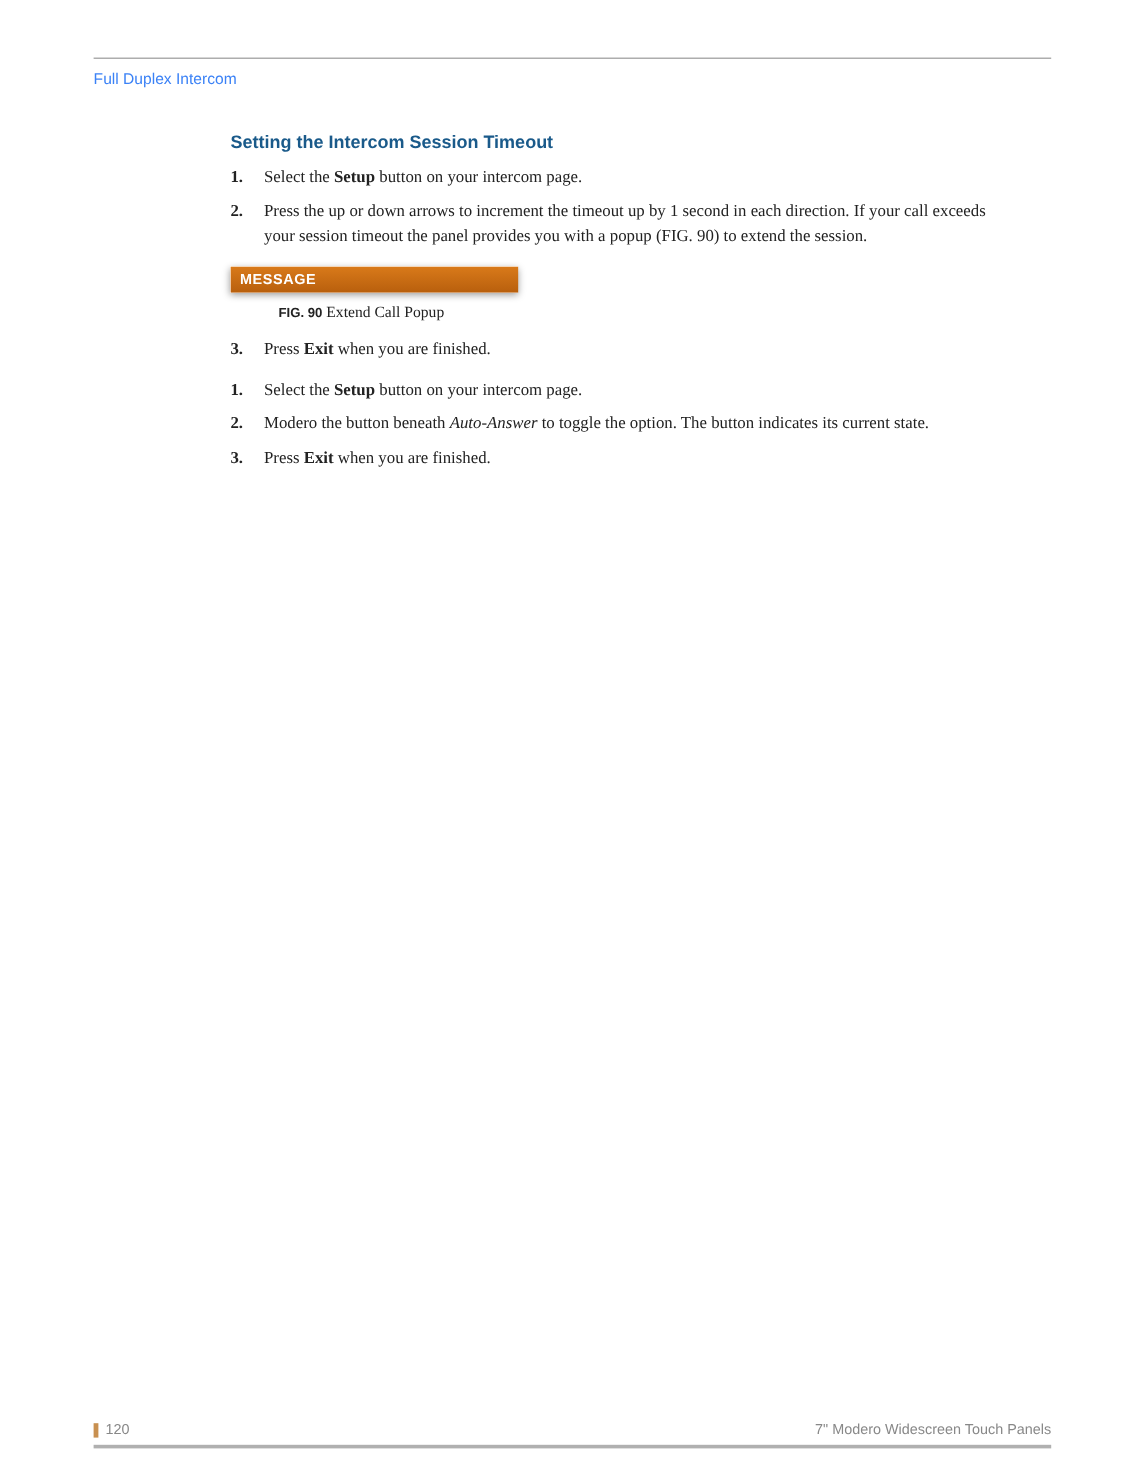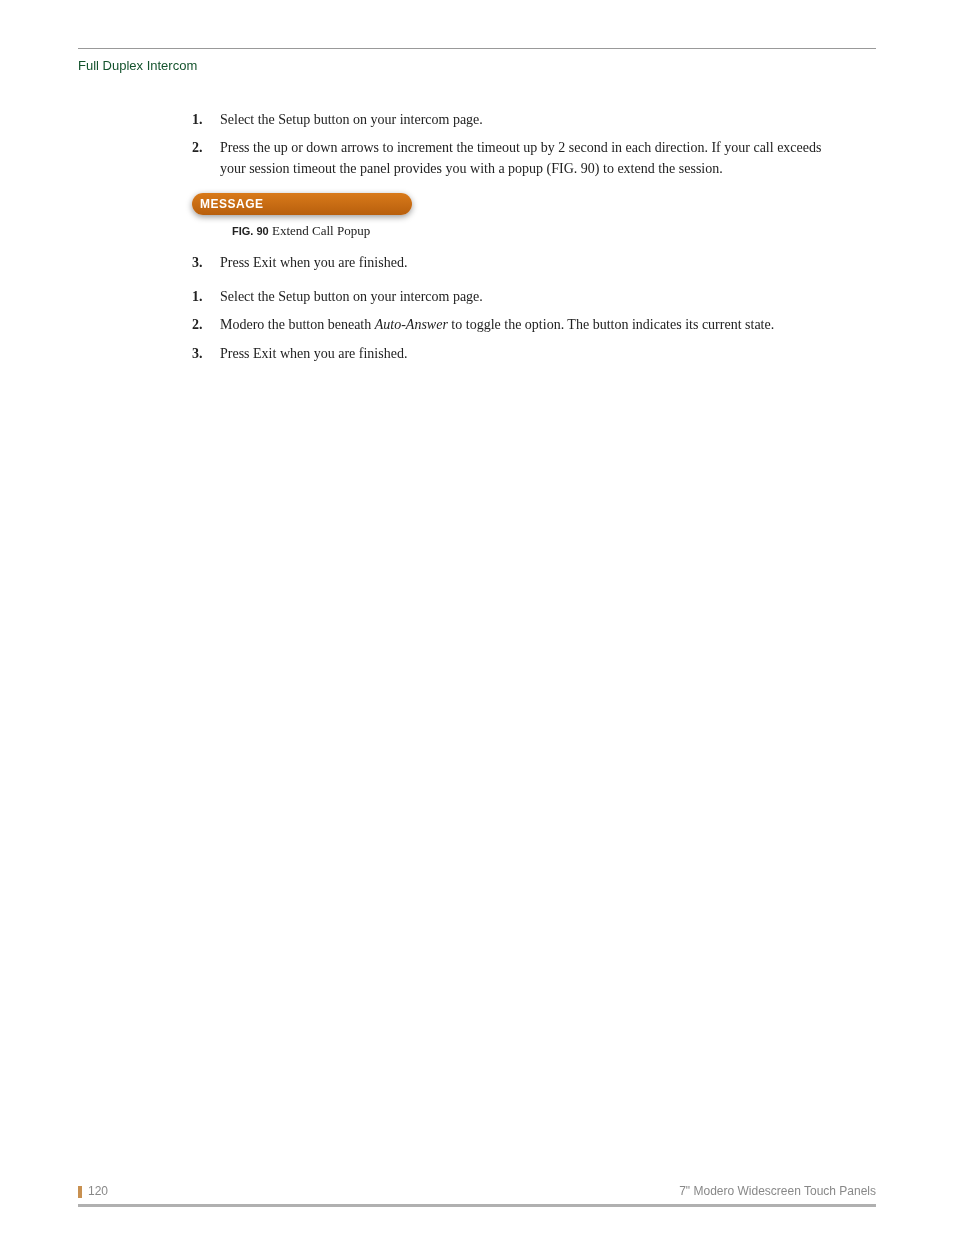--- a/index.html
+++ b/index.html
@@ -16,21 +16,21 @@
     left: 78px;
     right: 78px;
     border-top: 1px solid #999;
   }
   .header-text {
     position: absolute;
     top: 58px;
     left: 78px;
     font-family: 'Segoe UI', Arial, sans-serif;
     font-size: 13px;
-    color: #14532d;
+    color: #3b82f6;
   }
   .content {
     position: absolute;
     top: 110px;
     left: 192px;
     width: 640px;
   }
   .section-heading {
     font-family: 'Segoe UI', Arial, sans-serif;
     font-weight: 600;
@@ -52,28 +52,28 @@
     color: #222;
     margin-bottom: 8px;
   }
   ol li::before {
     content: counter(item) ".";
     position: absolute;
     left: 0;
     font-weight: bold;
     color: #222;
   }
-  .bold { font-weight: normal; }
+  .bold { font-weight: bold; }
   .italic { font-style: italic; }
   .popup-figure {
     margin: 12px 0 6px 0;
   }
   .popup {
-    width: 220px;
-    border-radius: 14px;
+    width: 240px;
+    border-radius: 0;
     overflow: hidden;
     box-shadow: 0 2px 6px rgba(0,0,0,0.4);
   }
   .popup-header {
     background: linear-gradient(#d97a1a, #b85f0d);
     color: #fff;
     font-family: Arial, sans-serif;
     font-weight: bold;
     font-size: 12px;
     padding: 4px 8px;
@@ -155,27 +155,28 @@
   .step-text { display: inline; text-align: right; }
 </style>
 </head>
 <body>
 
 <div class="page-border-top"></div>
 <div class="header-text">Full Duplex Intercom</div>
 
 <div class="content">
 
+  <div class="section-heading">Setting the Intercom Session Timeout</div>
 
   <ol>
     <li>
       <span class="step-text">Select the </span><span class="bold step-text">Setup</span><span class="step-text"> button on your intercom page.</span>
     </li>
     <li>
-      <span class="step-text">Press the up or down arrows to increment the timeout up by 2 second in each direction. If your call exceeds your session timeout the panel provides you with a popup (FIG. 90) to extend the session.</span>
+      <span class="step-text">Press the up or down arrows to increment the timeout up by 1 second in each direction. If your call exceeds your session timeout the panel provides you with a popup (FIG. 90) to extend the session.</span>
     </li>
   </ol>
 
   <div class="popup-figure">
     <div class="popup">
       <div class="popup-header">MESSAGE</div>
     </div>
   </div>
 
   <div class="fig-caption">

